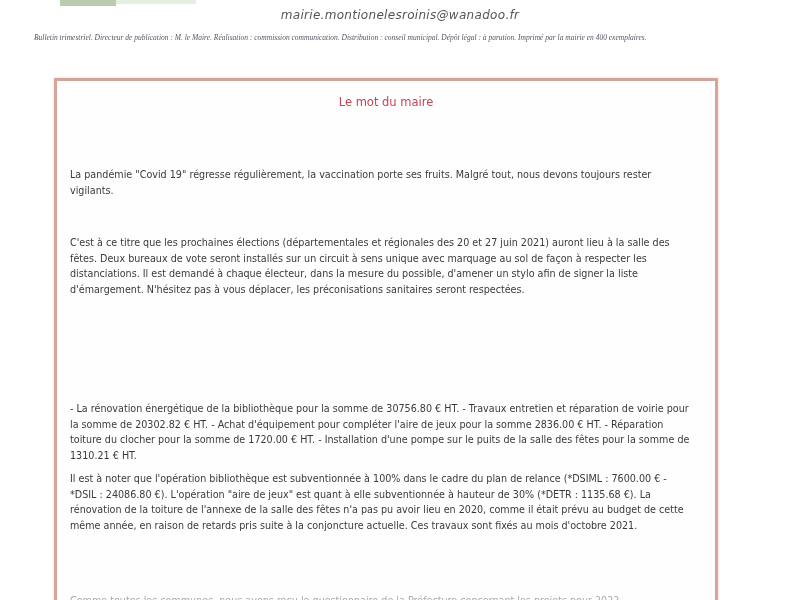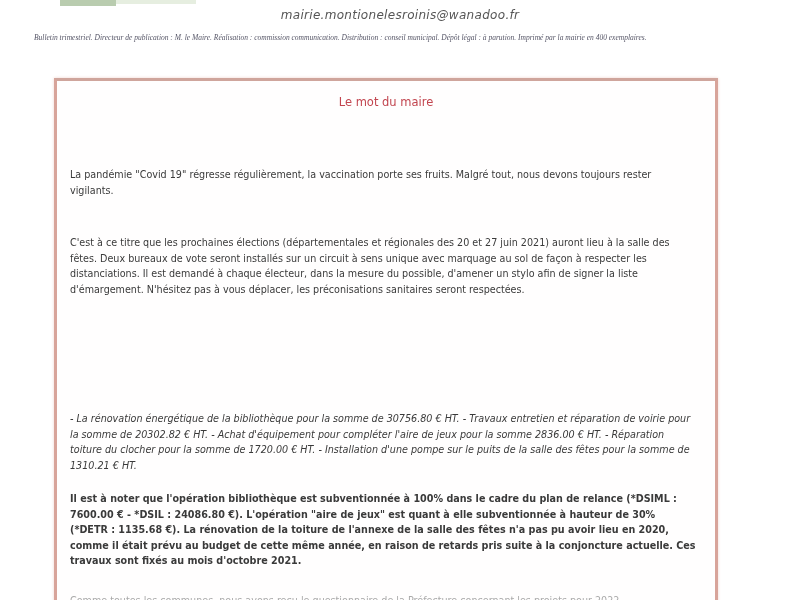--- a/index.html
+++ b/index.html
@@ -43,22 +43,22 @@
     position: absolute; top: 52px; left: 0; width: 100%; text-align: center;
     font-size: 10px; color: #333; text-decoration: underline; font-weight: bold;
   }
   .para {
     position: absolute; left: 13px; width: 626px;
     font-size: 9.6px; line-height: 15.5px; color: #3a3a3a;
   }
   .p1 { top: 86px; }
   .p2 { top: 144px; margin-top: 10px; }
   .p3 { top: 251px; }
-  .p4 { top: 330px; font-style: italic; }
-  .p5 { top: 410px; font-weight: bold; }
+  .p4 { top: 320px; }
+  .p5 { top: 390px; }
   .p6 { top: 512px; color: #aaa; }
 </style>
 </head>
 <body>
 
 <div class="logo-bar"></div>
 <div class="logo-bar2"></div>
 
 <div class="email">mairie.montionelesroinis@wanadoo.fr</div>
 <div class="credits">Bulletin trimestriel. Directeur de publication : M. le Maire. Réalisation : commission communication. Distribution : conseil municipal. Dépôt légal : à parution. Imprimé par la mairie en 400 exemplaires.</div>

